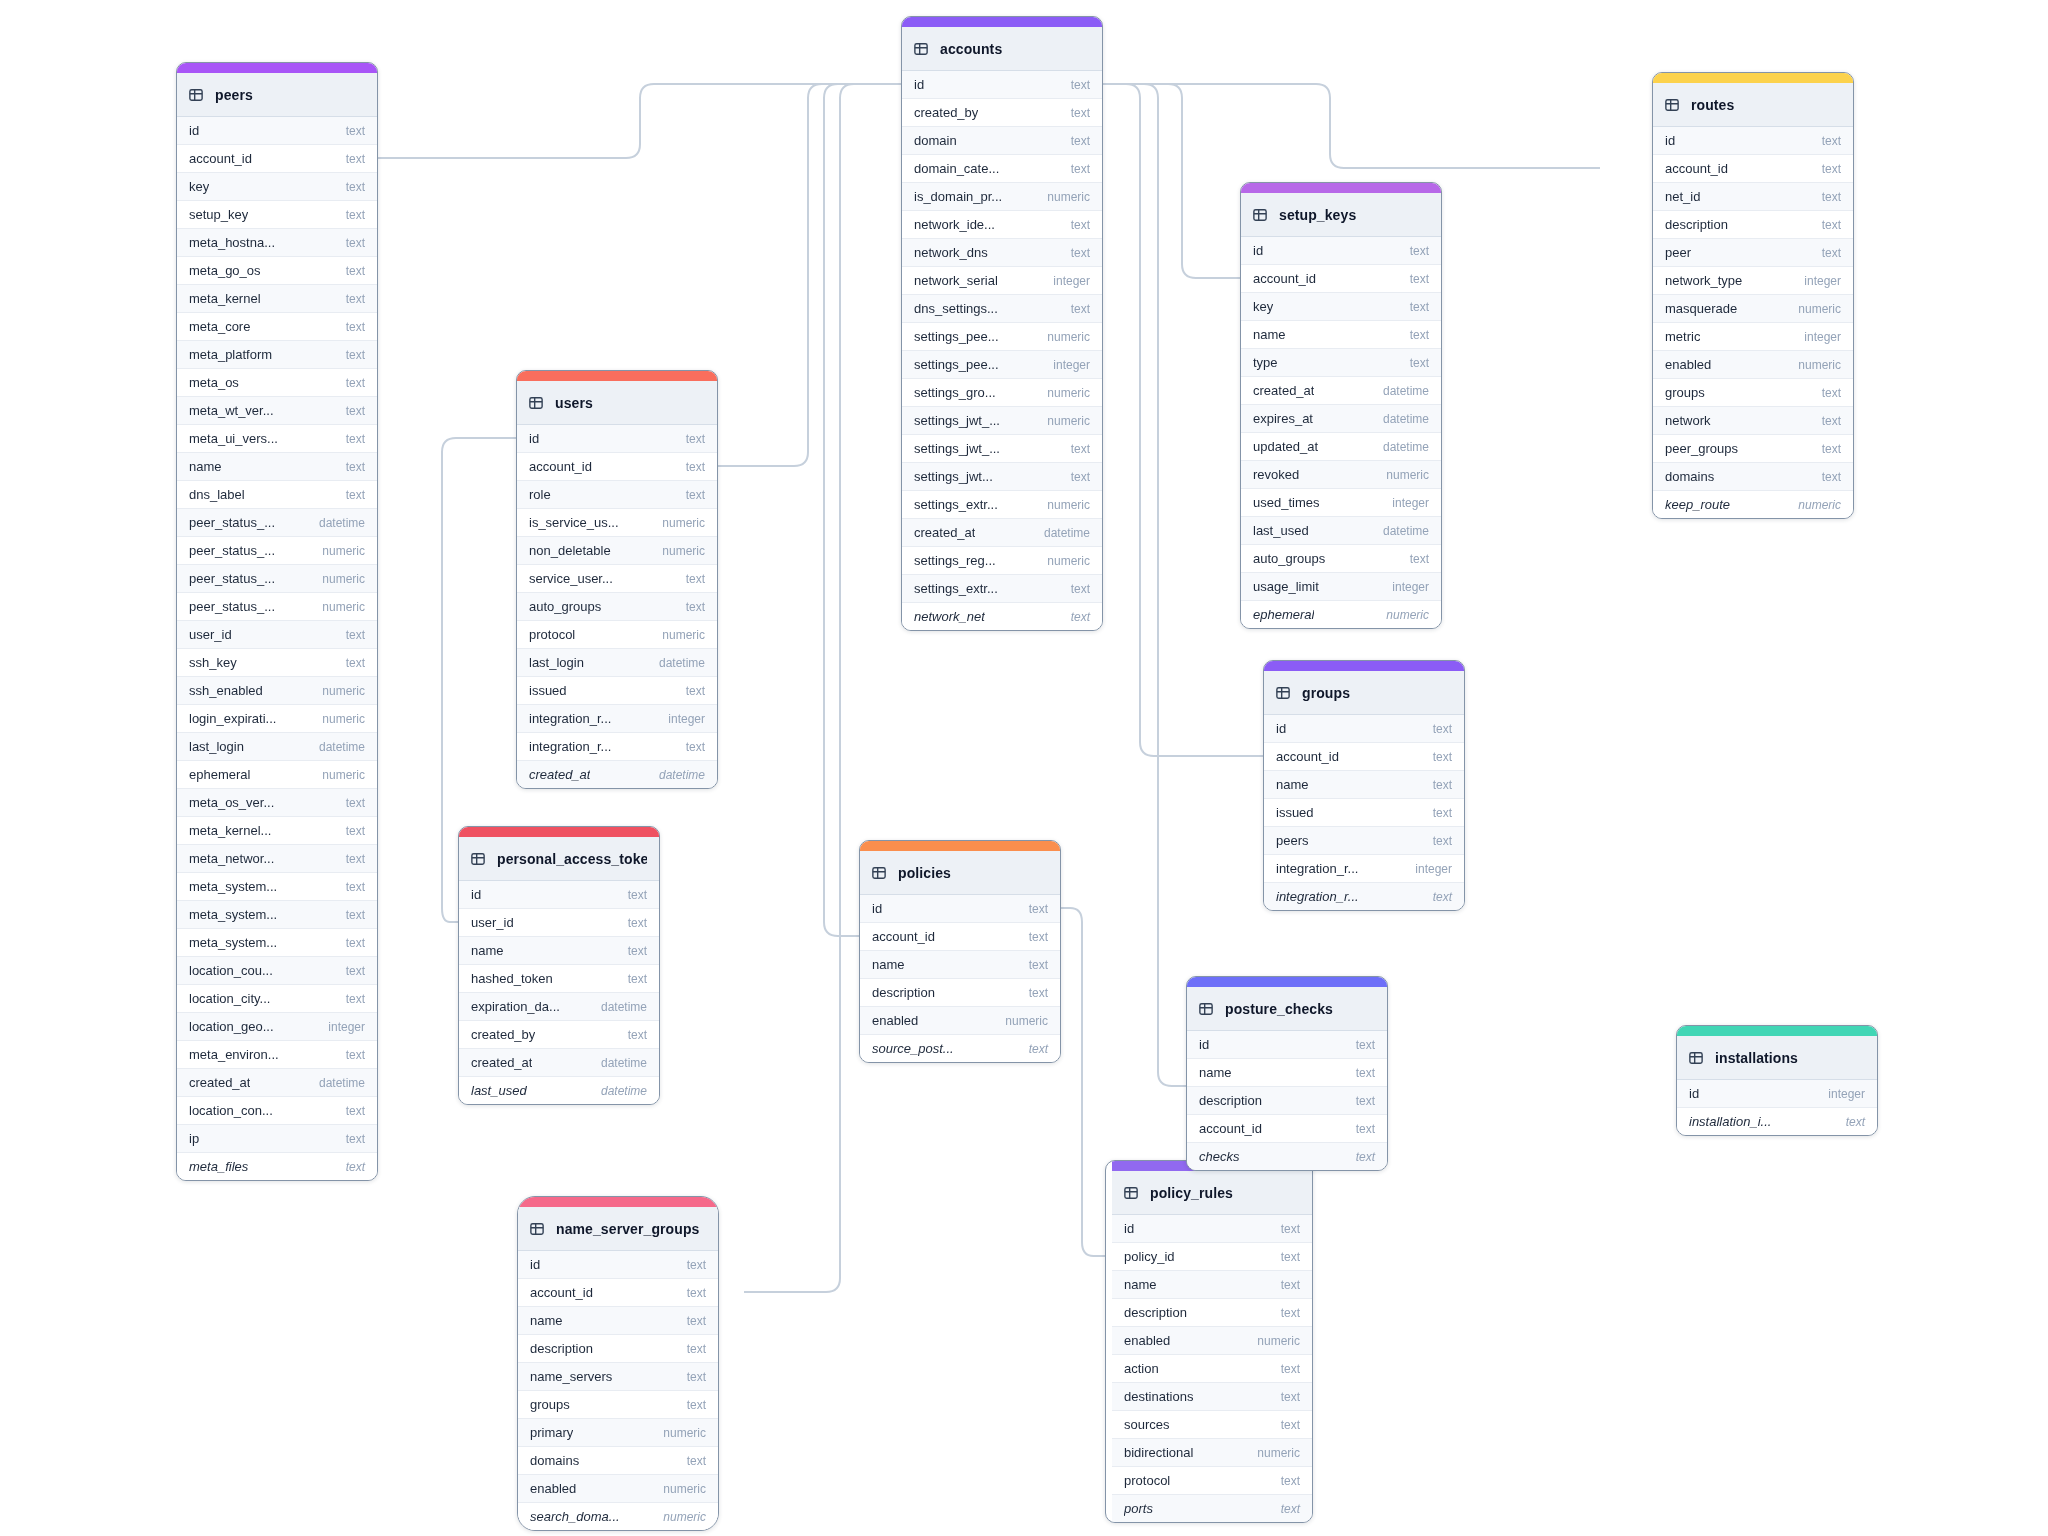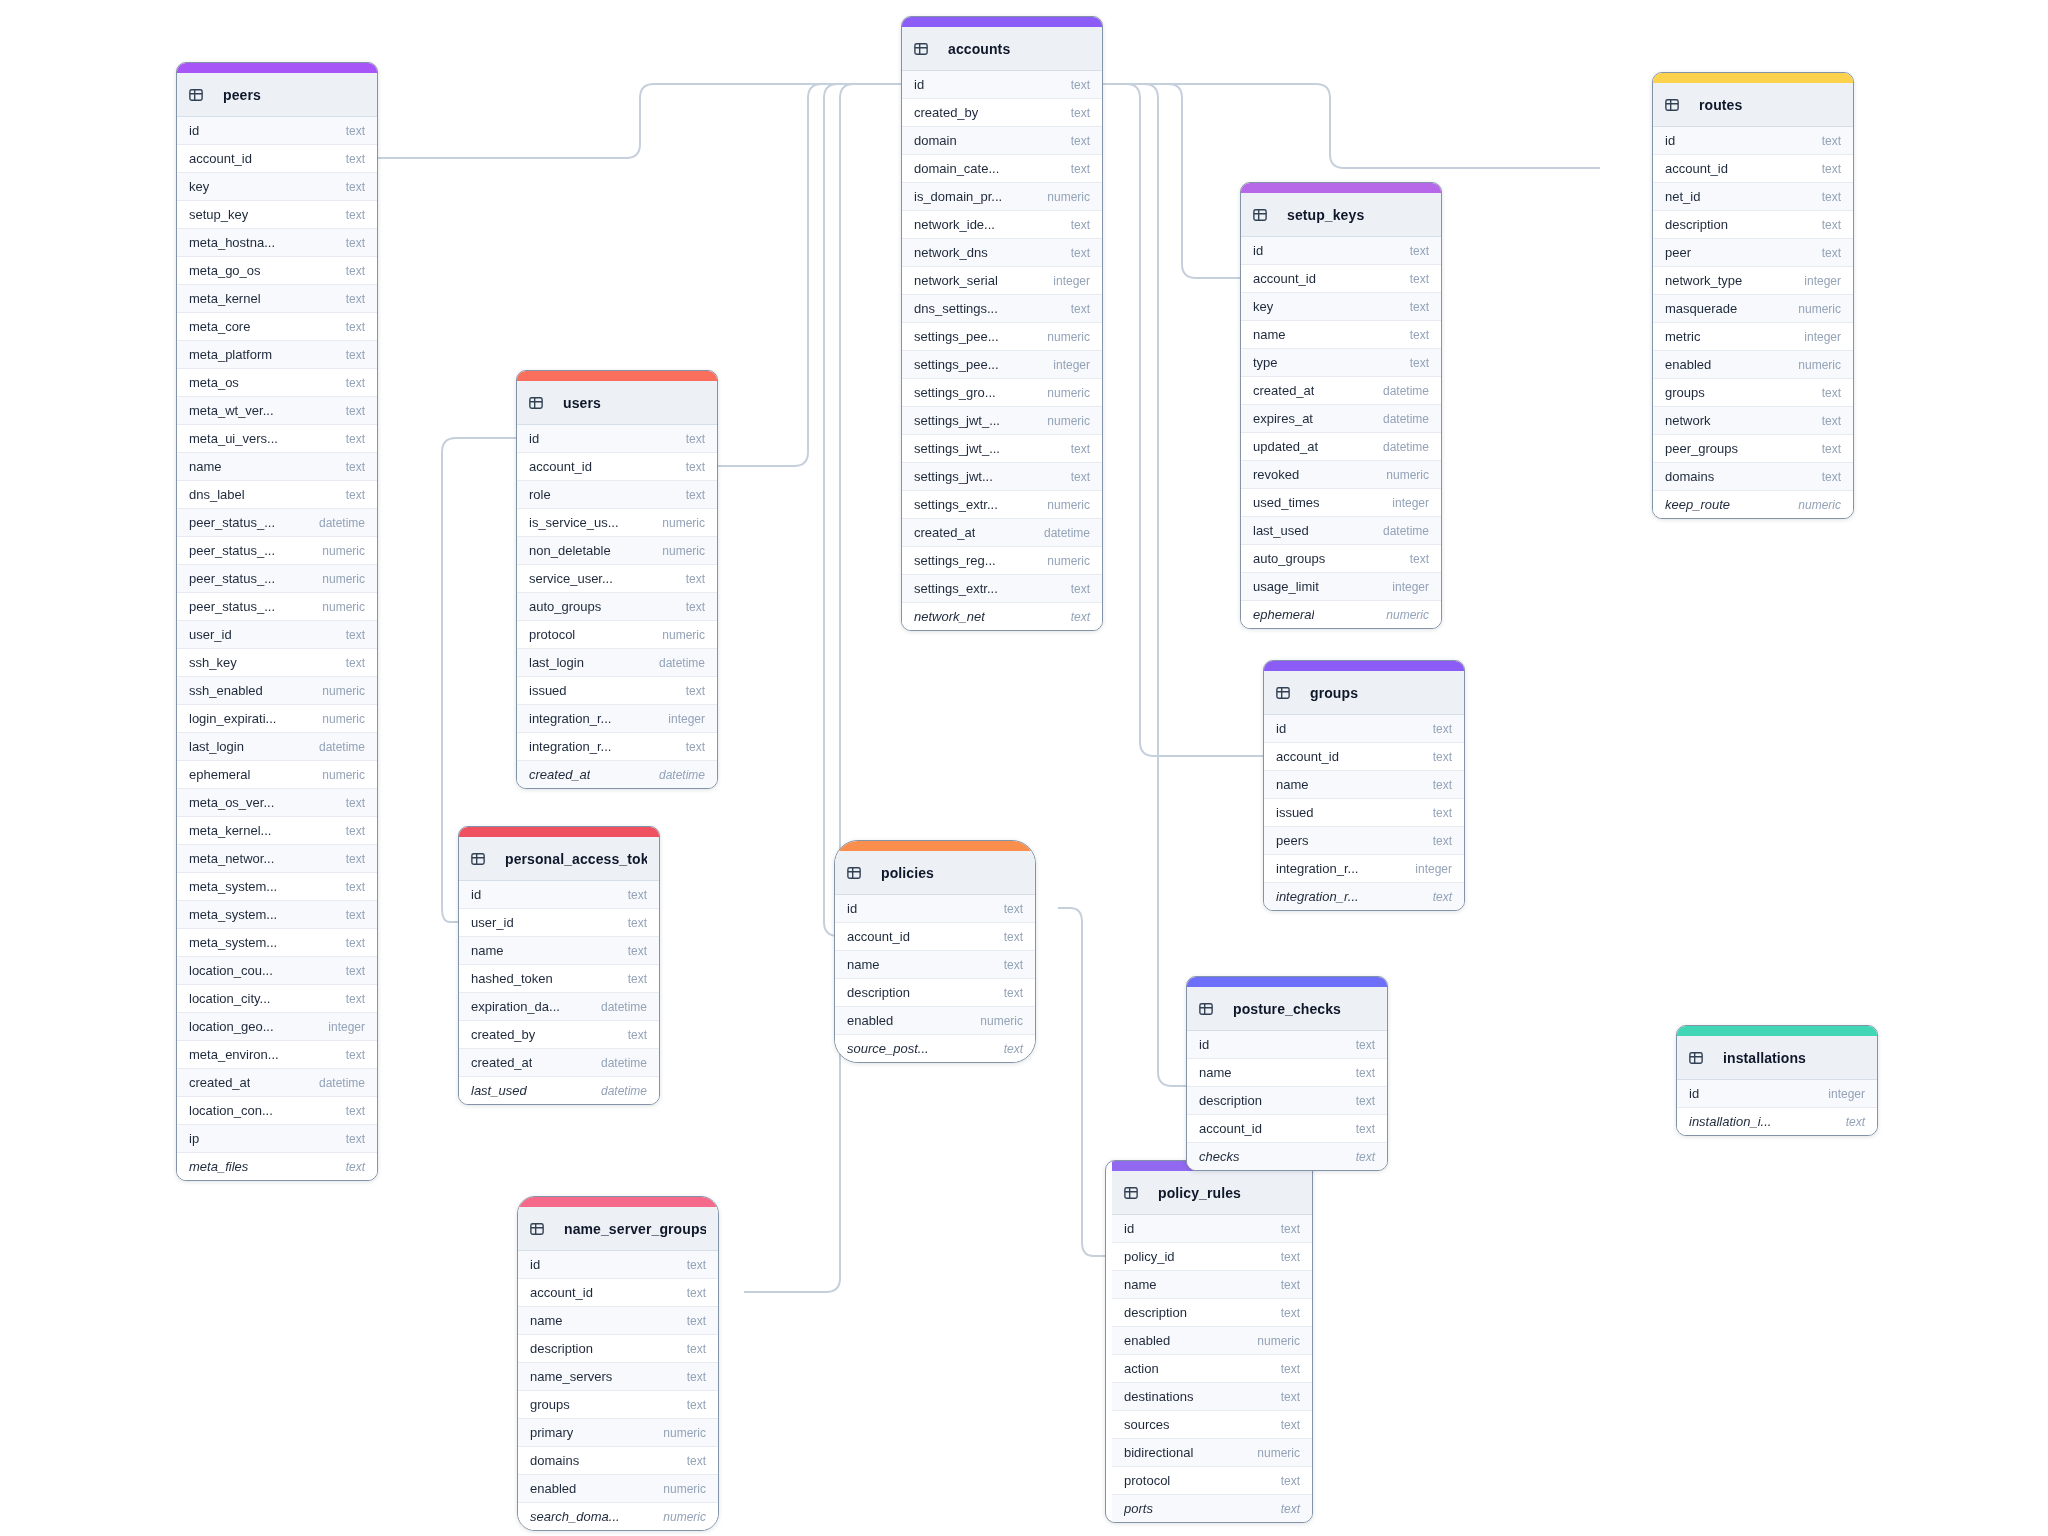--- a/index.html
+++ b/index.html
@@ -14,21 +14,21 @@
   .table{
     position:absolute;z-index:2;width:200px;
     background:#ffffff;
     border:1px solid #8494a8;
     border-radius:10px;
     box-shadow:0 1px 4px rgba(30,41,59,0.14);
     overflow:hidden;
   }
   .accent-bar{height:10px;width:100%;}
   .table-header{
-    height:43px;display:flex;align-items:center;gap:20px;
+    height:43px;display:flex;align-items:center;gap:12px;
     padding:0 12px;background:#edf1f6;border-bottom:1px solid #d6dee8;
   }
   .t-icon{display:flex;align-items:center;color:#334155;}
   .t-name{font-size:14px;font-weight:bold;color:#0f172a;letter-spacing:.1px;
     white-space:nowrap;overflow:hidden;}
   .rows{display:block;}
   .row{
     height:27px;display:flex;align-items:center;justify-content:space-between;
     padding:0 12px;border-bottom:1px solid #e8ecf2;
   }
@@ -480,21 +480,21 @@
           <div class="row">
             <span class="f-name">enabled</span>
             <span class="f-type">numeric</span>
           </div>
           <div class="row">
             <span class="f-name">search_doma...</span>
             <span class="f-type">numeric</span>
           </div>
         </div>
   </div>
-      <div class="table" style="left: 834px; top: 840px; border-radius: 24px;">
+      <div class="table" style="left: 859px; top: 840px;">
     <div class="accent-bar" style="background: rgb(250, 142, 77);"></div>
     <div class="table-header">
       <span class="t-icon">
         <svg width="14" height="14" viewBox="0 0 16 16">
           <rect x="1" y="2" width="14" height="12" rx="2" fill="none" stroke="currentColor" stroke-width="1.6"></rect>
           <line x1="1" y1="6.5" x2="15" y2="6.5" stroke="currentColor" stroke-width="1.6"></line>
           <line x1="6.5" y1="2" x2="6.5" y2="14" stroke="currentColor" stroke-width="1.6"></line>
         </svg>
       </span>
       <span class="t-name">policies</span>

